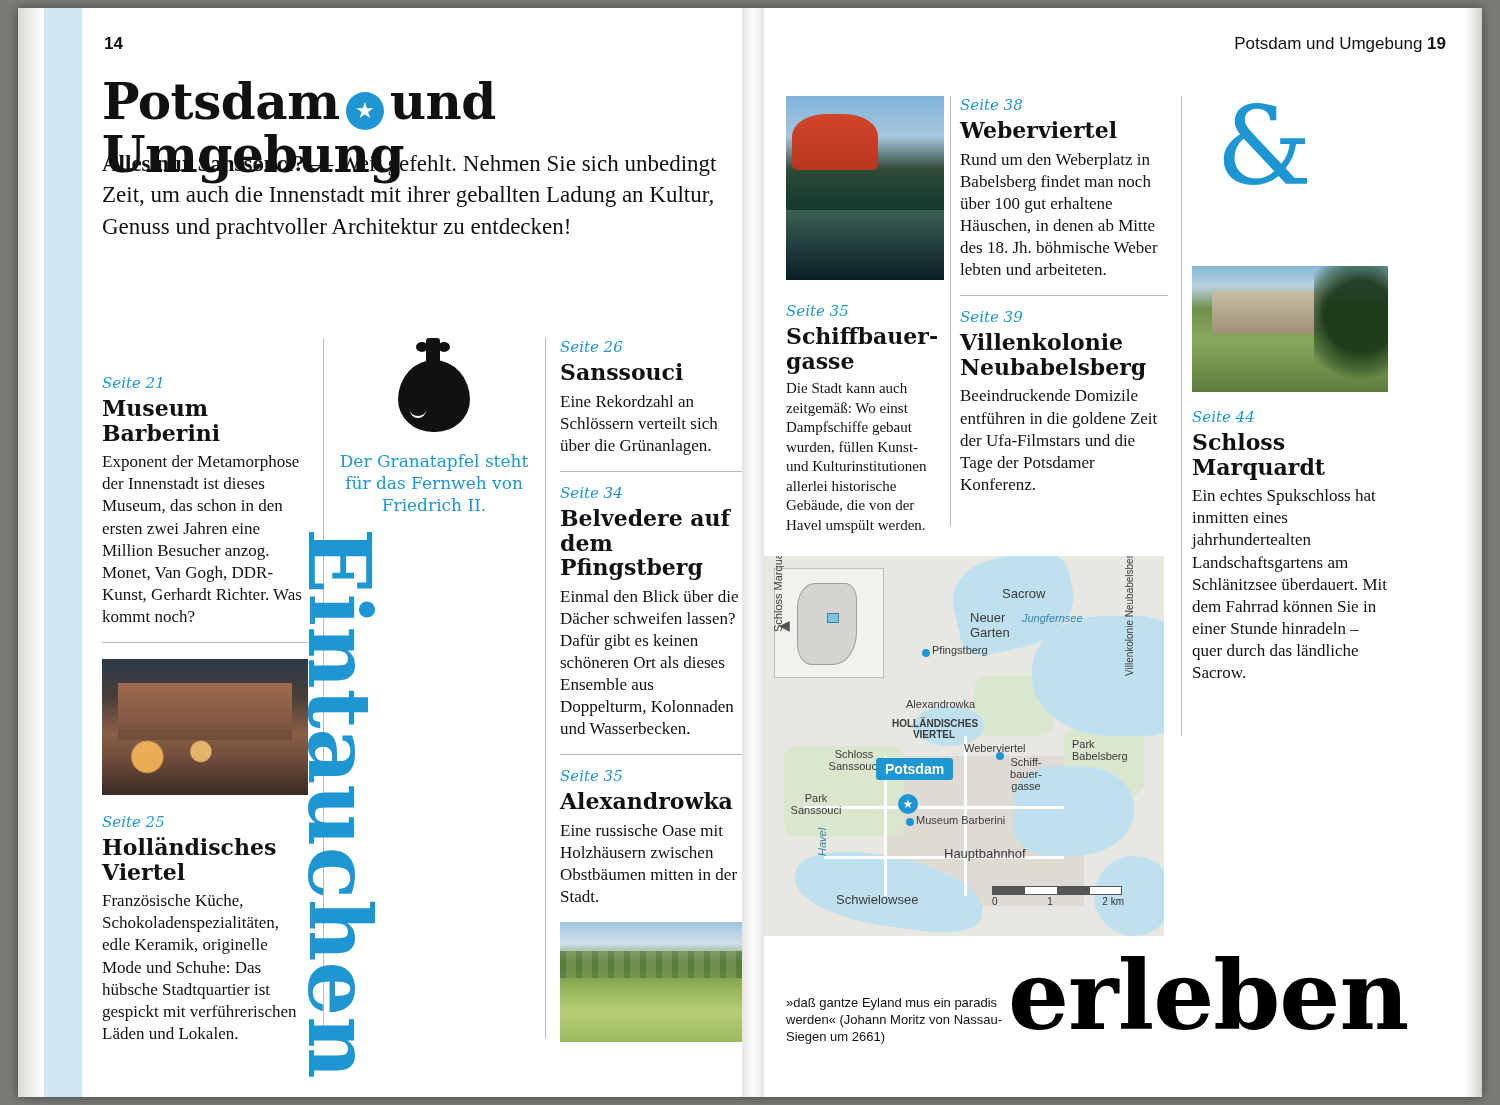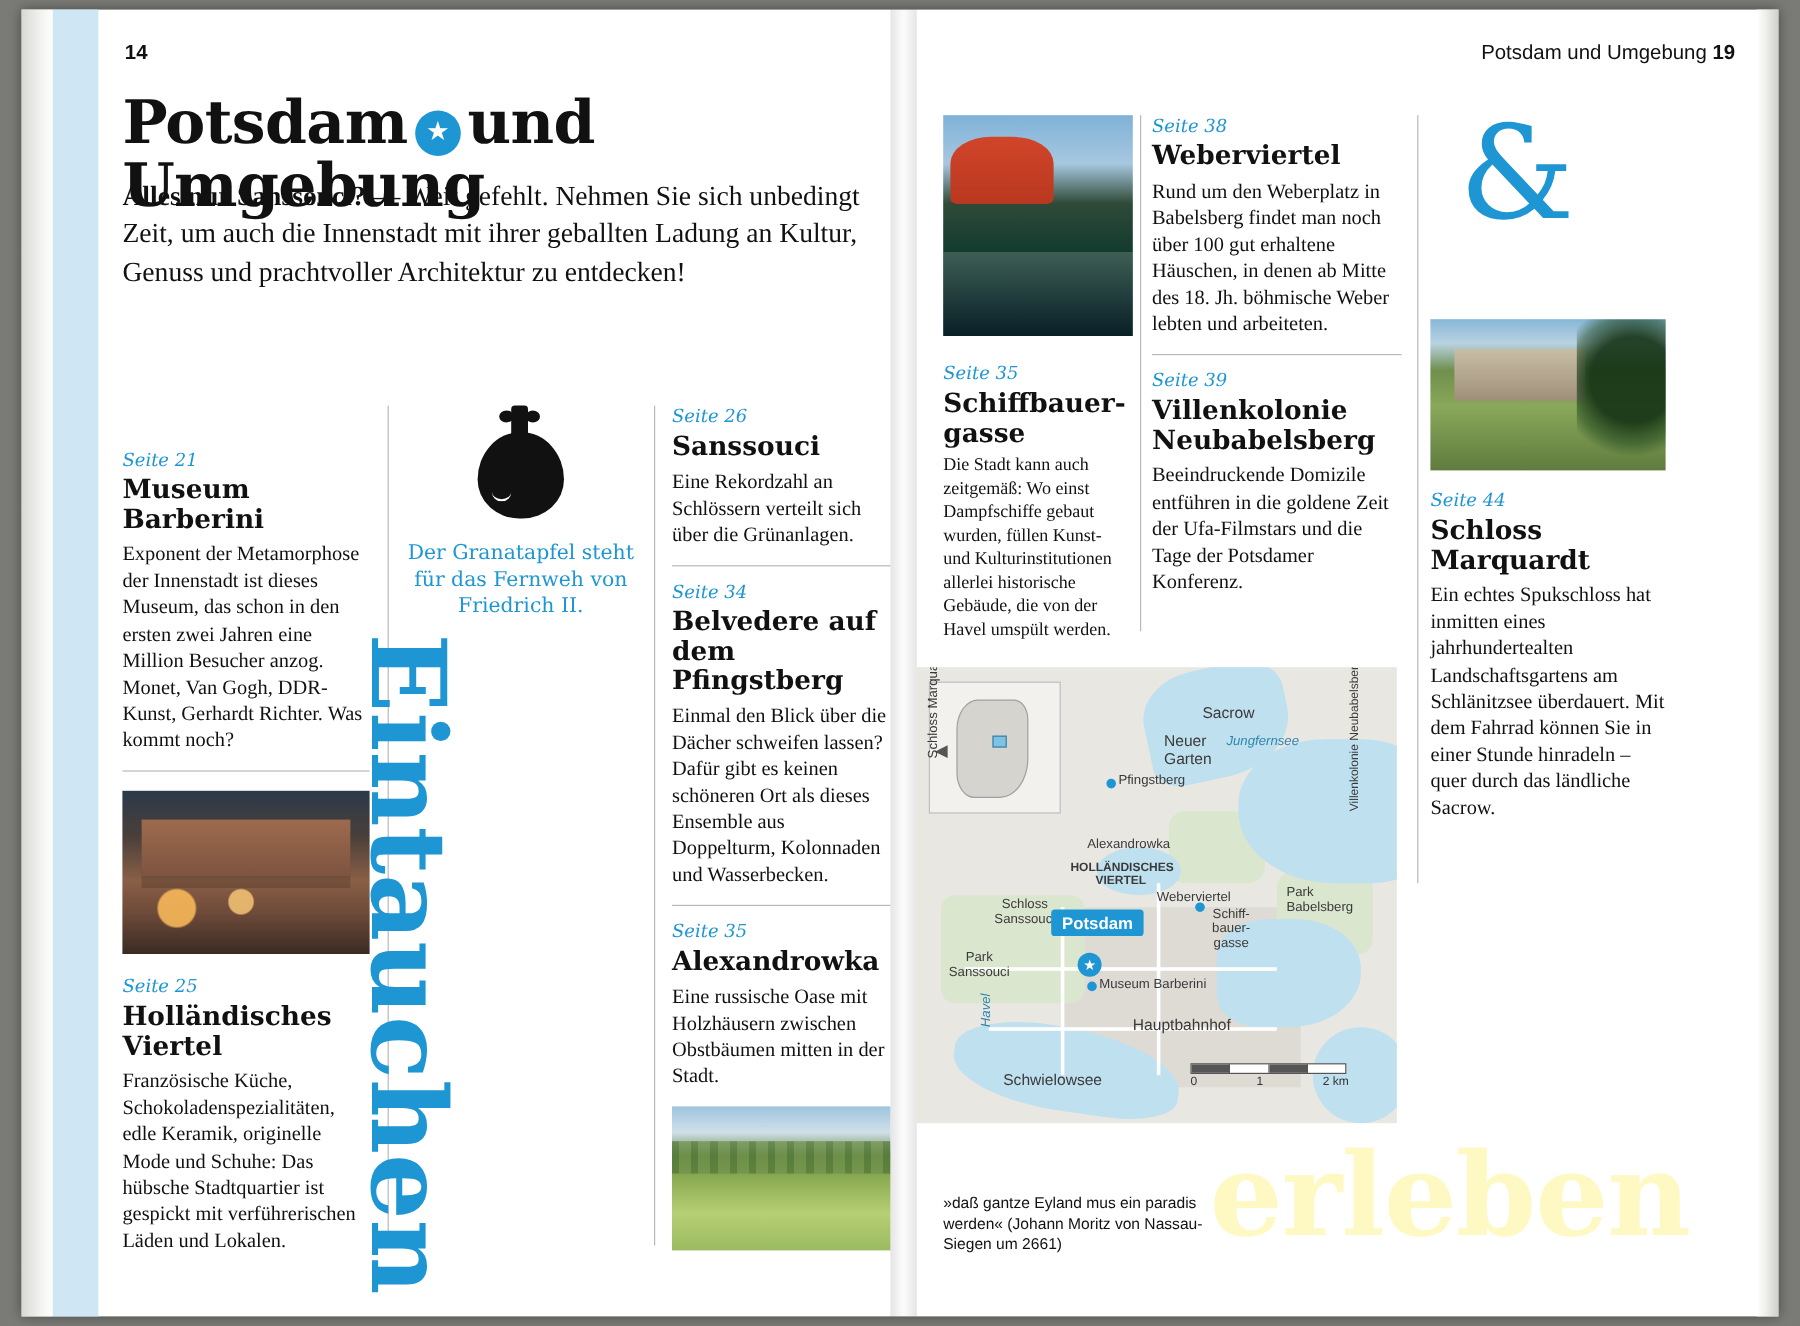--- a/index.html
+++ b/index.html
@@ -188,21 +188,21 @@
     content:"";position:absolute;right:-2%;top:0;width:40%;height:100%;
     background:radial-gradient(circle at 60% 40%, rgba(20,50,20,.9) 0 40%, rgba(30,70,30,.5) 60%, rgba(0,0,0,0) 72%);
   }
   .amp{
     position:absolute;left:452px;top:84px;
     font-family:"DejaVu Serif",serif;font-size:108px;color:#1d96d3;line-height:1;
   }
   .erleben{
     position:absolute;left:244px;top:940px;
     font-family:"DejaVu Serif",serif;font-weight:bold;font-size:96px;
-    color:#fef9c3;line-height:1;letter-spacing:-1px;
+    color:#000000;line-height:1;letter-spacing:-1px;
   }
   .quote{
     position:absolute;left:22px;top:986px;width:250px;
     font-family:"Liberation Sans",sans-serif;font-size:13px;line-height:1.32;color:#111;
   }
   .blue-note{
     position:absolute;left:428px;top:726px;width:176px;
     font-family:"DejaVu Serif",serif;font-size:19px;line-height:1.34;color:#1d96d3;
   }
   .blue-note .sep{height:1px;background:#9fd0ea;margin-bottom:12px;}

